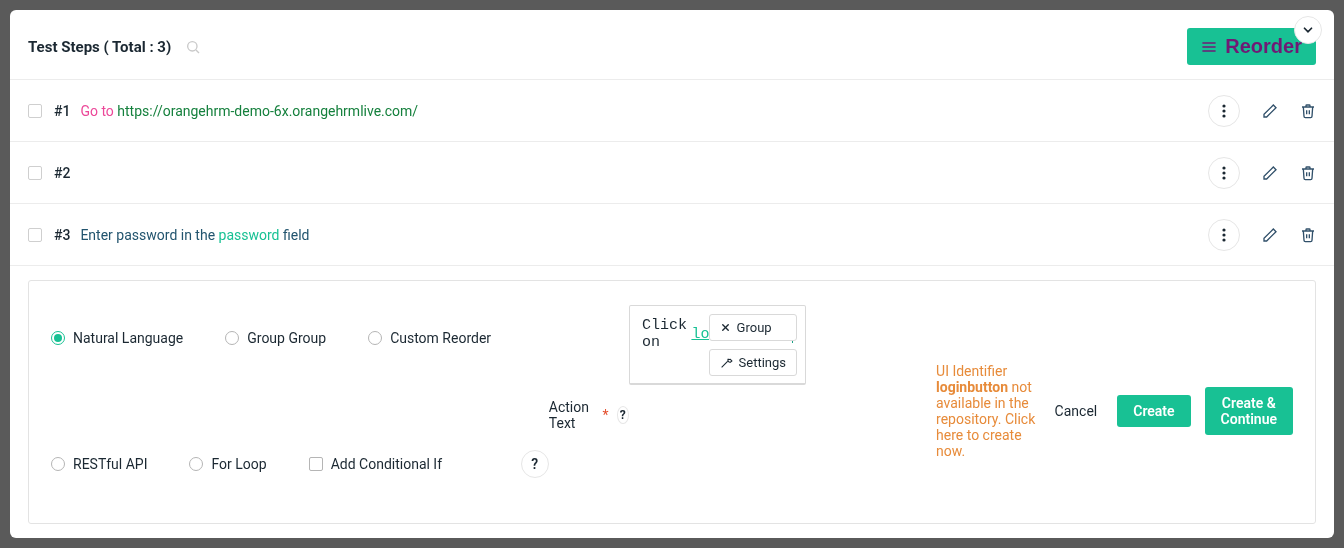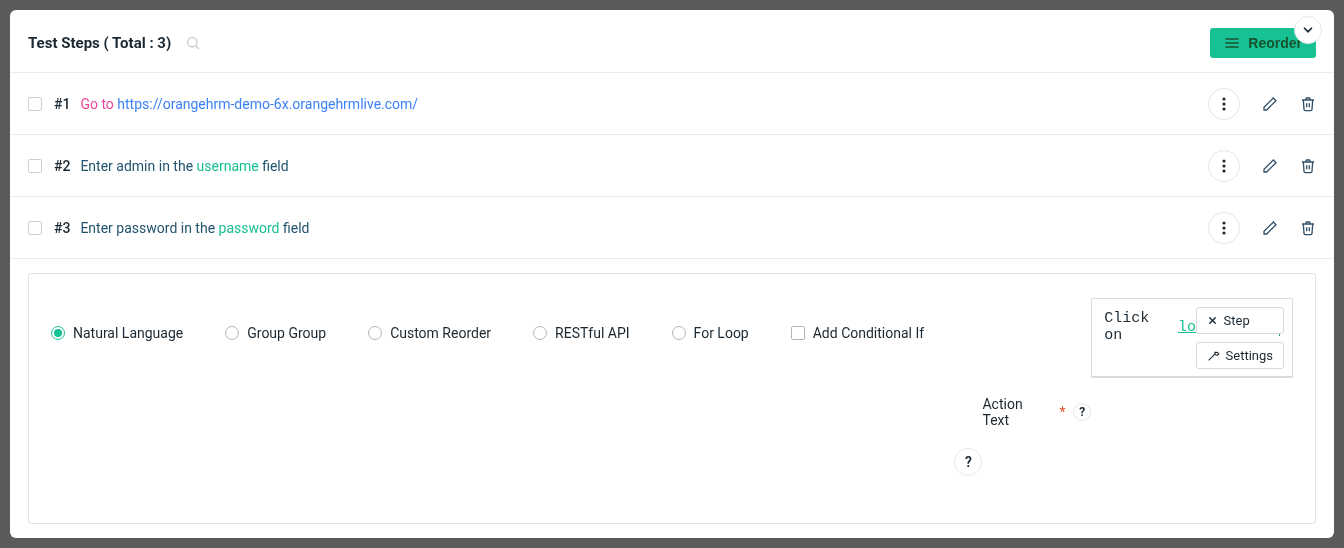--- a/index.html
+++ b/index.html
@@ -41,47 +41,47 @@
     border-bottom:1px solid #ececec;
   }
   .header-title { font-weight:700; font-size:15px; }
   .header-search {
     margin-left:14px;
     color:#c9c9c9;
   }
   .reorder-btn {
     margin-left:auto;
     background:#18c194;
-    color:#14532d;
+    color:#701a75;
     border:none;
     border-radius:3px;
     padding:7px 14px;
     font-weight:600;
-    font-size:14px;
+    font-size:20px;
     display:flex; align-items:center; gap:8px;
     cursor:pointer;
   }
   .step-row {
     display:flex;
     align-items:center;
     border-bottom:1px solid #ececec;
     padding:0 18px;
     height:62px;
   }
   .step-check {
     width:14px; height:14px;
     border:1px solid #cfcfcf;
     border-radius:2px;
     margin-right:12px;
     display:inline-block;
   }
   .step-num { color:#1b2832; font-weight:500; margin-right:10px; font-size:14px;}
   .step-text { color:#22546e; font-size:14px; }
   .step-text .tok { color:#ec4899; }
-  .step-text .link { color:#3b82f6; }
+  .step-text .link { color:#15803d; }
   .step-text .uiid { color:#18c194; }
   .row-actions {
     margin-left:auto;
     display:flex;
     align-items:center;
     gap:22px;
   }
   .icon-circle {
     width:32px; height:32px;
     border:1px solid #e6e6e6;
@@ -261,23 +261,20 @@
             <path d="M10 11v6M14 11v6"></path>
             <path d="M9 6V4a1 1 0 0 1 1-1h4a1 1 0 0 1 1 1v2"></path>
           </svg>
       </div>
     </div>
   </div>
 
   <div class="step-row">
     <span class="step-check"></span>
     <span class="step-num">#2</span>
-    <span class="step-text">
-      <span>Enter </span><span>admin</span><span> in the </span><span class="uiid">username</span><span> field</span>
-    </span>
     <div class="row-actions">
       <div class="icon-circle">
         <svg width="4" height="14" viewBox="0 0 4 14" fill="currentColor">
             <circle cx="2" cy="2" r="1.6"></circle>
             <circle cx="2" cy="7" r="1.6"></circle>
             <circle cx="2" cy="12" r="1.6"></circle>
           </svg>
       </div>
       <div class="icon-plain">
         <svg width="16" height="16" viewBox="0 0 24 24" fill="none" stroke="currentColor" stroke-width="2">
@@ -367,26 +364,36 @@
         <span>Click on </span>
           <span class="token-uiid">loginbutton</span>
           <span class="caret-bar"></span>
       </span>
       <div class="box-btns-right">
         <button class="mini-btn">
           <svg width="11" height="11" viewBox="0 0 24 24" fill="none" stroke="currentColor" stroke-width="3" stroke-linecap="round">
               <line x1="18" y1="6" x2="6" y2="18"></line>
               <line x1="6" y1="6" x2="18" y2="18"></line>
             </svg>
-          <span>Step</span>
+          <span>Group</span>
         </button>
         <button class="mini-btn">
           <svg width="13" height="13" viewBox="0 0 24 24" fill="none" stroke="currentColor" stroke-width="2">
               <path d="M14.7 6.3a4 4 0 0 0 5 5L22 9l-3-3-2.3.3zM14 10L3 21"></path>
             </svg>
           <span>Settings</span>
         </button>
       </div>
     </div>
 
+    <div class="footer-row">
+      <div class="warn">
+        <span>UI Identifier </span><span class="bold">loginbutton</span><span> not available in the repository. Click here to create now.</span>
+      </div>
+      <div class="footer-actions">
+        <button class="btn-text">Cancel</button>
+        <button class="btn-primary">Create</button>
+        <button class="btn-primary">Create &amp; Continue</button>
+      </div>
+    </div>
   </div>
 
 </div>
 
 </body></html>

